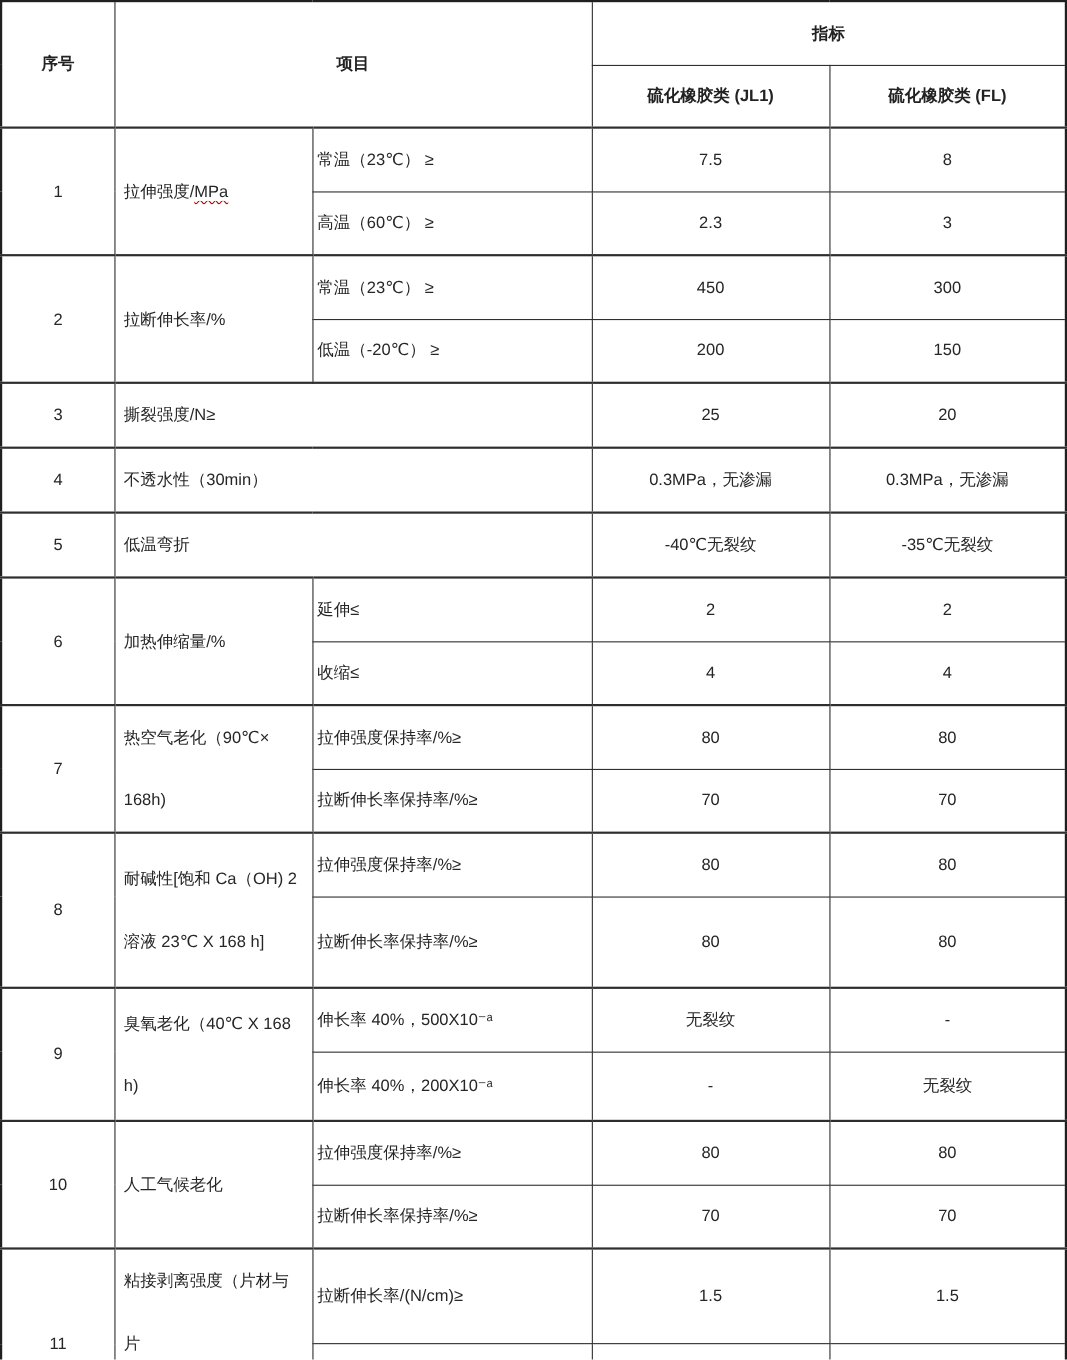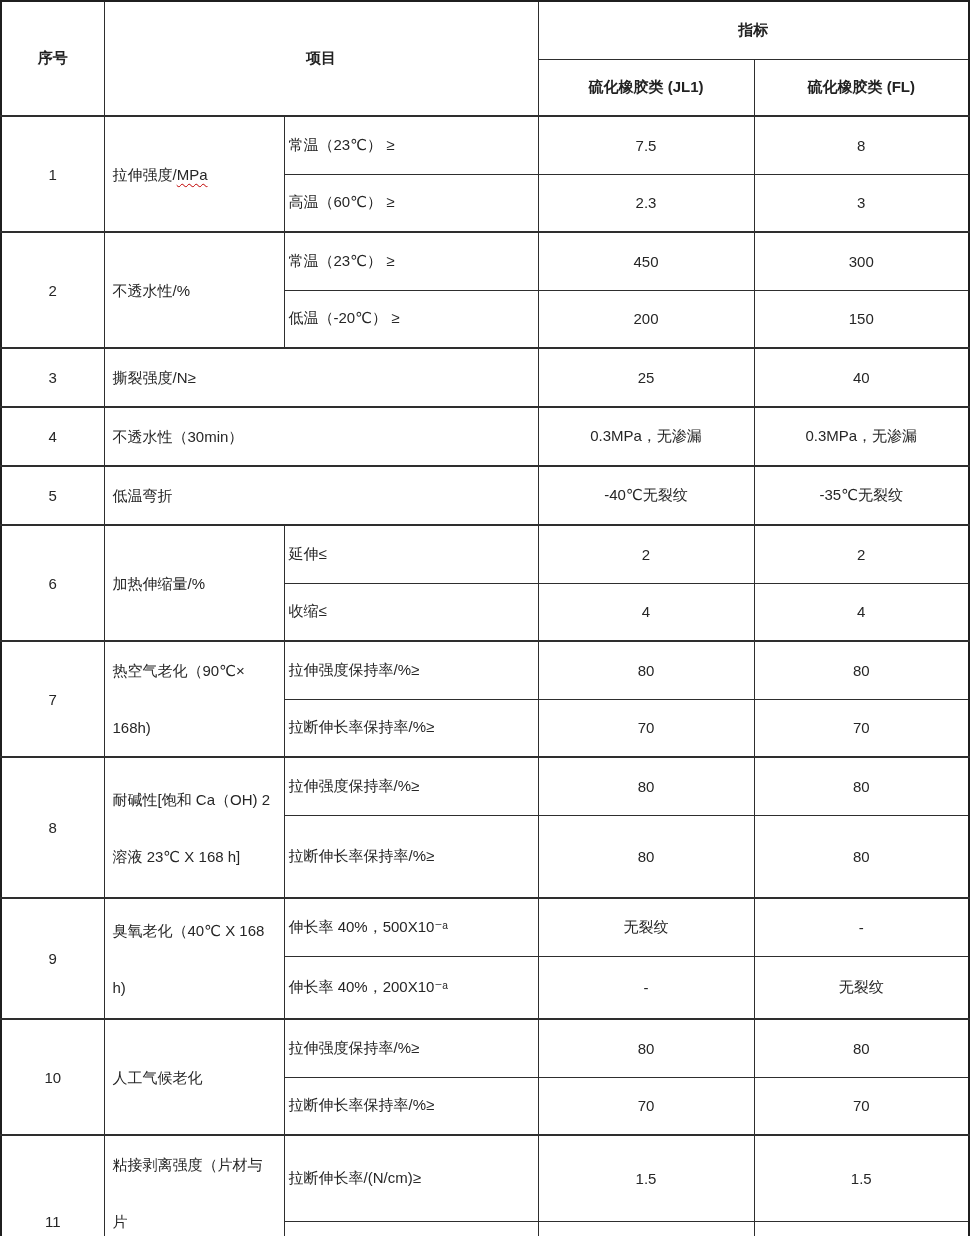--- a/index.html
+++ b/index.html
@@ -95,35 +95,35 @@
           <td class="c-val">7.5</td>
           <td class="c-val">8</td>
         </tr>
         <tr class="sub-row" style="height: 58px;">
           <td class="c-cond">高温（60℃） ≥</td>
           <td class="c-val">2.3</td>
           <td class="c-val">3</td>
         </tr>
         <tr class="group-start" style="height: 58px;">
           <td class="c-no" rowspan="2">2</td>
-          <td class="c-item" rowspan="2">不透水性/%</td>
+          <td class="c-item" rowspan="2">拉断伸长率/%</td>
           <td class="c-cond">常温（23℃） ≥</td>
           <td class="c-val">450</td>
           <td class="c-val">300</td>
         </tr>
         <tr class="sub-row" style="height: 58px;">
           <td class="c-cond">低温（-20℃） ≥</td>
           <td class="c-val">200</td>
           <td class="c-val">150</td>
         </tr>
         <tr class="group-start" style="height: 58px;">
           <td class="c-no" rowspan="1">3</td>
           <td class="c-item" rowspan="1" colspan="2">撕裂强度/N≥</td>
           <td class="c-val">25</td>
-          <td class="c-val">40</td>
+          <td class="c-val">20</td>
         </tr>
         <tr class="group-start" style="height: 58px;">
           <td class="c-no" rowspan="1">4</td>
           <td class="c-item" rowspan="1" colspan="2">不透水性（30min）</td>
           <td class="c-val">0.3MPa，无渗漏</td>
           <td class="c-val">0.3MPa，无渗漏</td>
         </tr>
         <tr class="group-start" style="height: 58px;">
           <td class="c-no" rowspan="1">5</td>
           <td class="c-item" rowspan="1" colspan="2">低温弯折</td>

